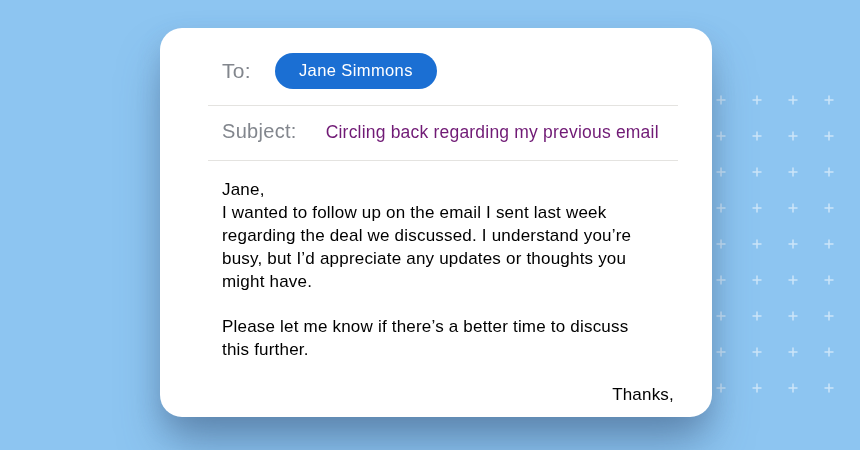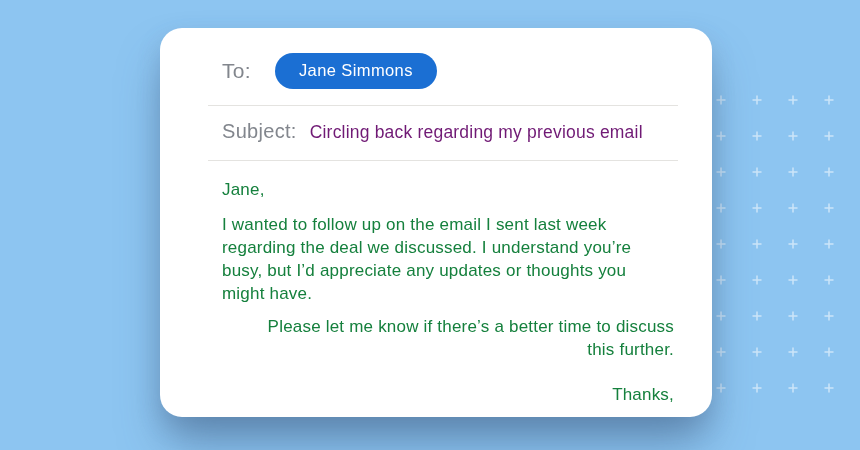--- a/index.html
+++ b/index.html
@@ -59,41 +59,41 @@
     line-height: 1.2;
   }
   .divider {
     border: none;
     border-top: 1px solid #e4e3e0;
     margin: 13px -4px 0 -14px;
   }
   .subject-row {
     display: flex;
     align-items: baseline;
-    gap: 13px;
+    gap: 29px;
     margin-top: 14px;
     height: 27px;
   }
   .field-label.subject { font-size: 20px; }
   .subject-value {
     font-size: 17.5px;
     color: #701a75;
     letter-spacing: 0.2px;
   }
   .body-area {
     margin-top: 17px;
     font-size: 17px;
     line-height: 23px;
-    color: #15803d;
+    color: #000000;
     letter-spacing: 0.2px;
   }
   .body-area p { white-space: pre-line; }
   .para-greeting { margin-top: 0; }
-  .para-1 { margin-top: 12px; }
-  .para-2 { margin-top: 10px; text-align: right; }
+  .para-1 { }
+  .para-2 { margin-top: 22px; }
   .para-closing { margin-top: 22px; text-align: right; }
 </style>
 </head>
 <body>
 
 <div class="stage">
 
   <svg class="plus-pattern" width="152" height="322" xmlns="http://www.w3.org/2000/svg">
     <defs>
       <pattern id="plusgrid" width="36" height="36" patternUnits="userSpaceOnUse">

